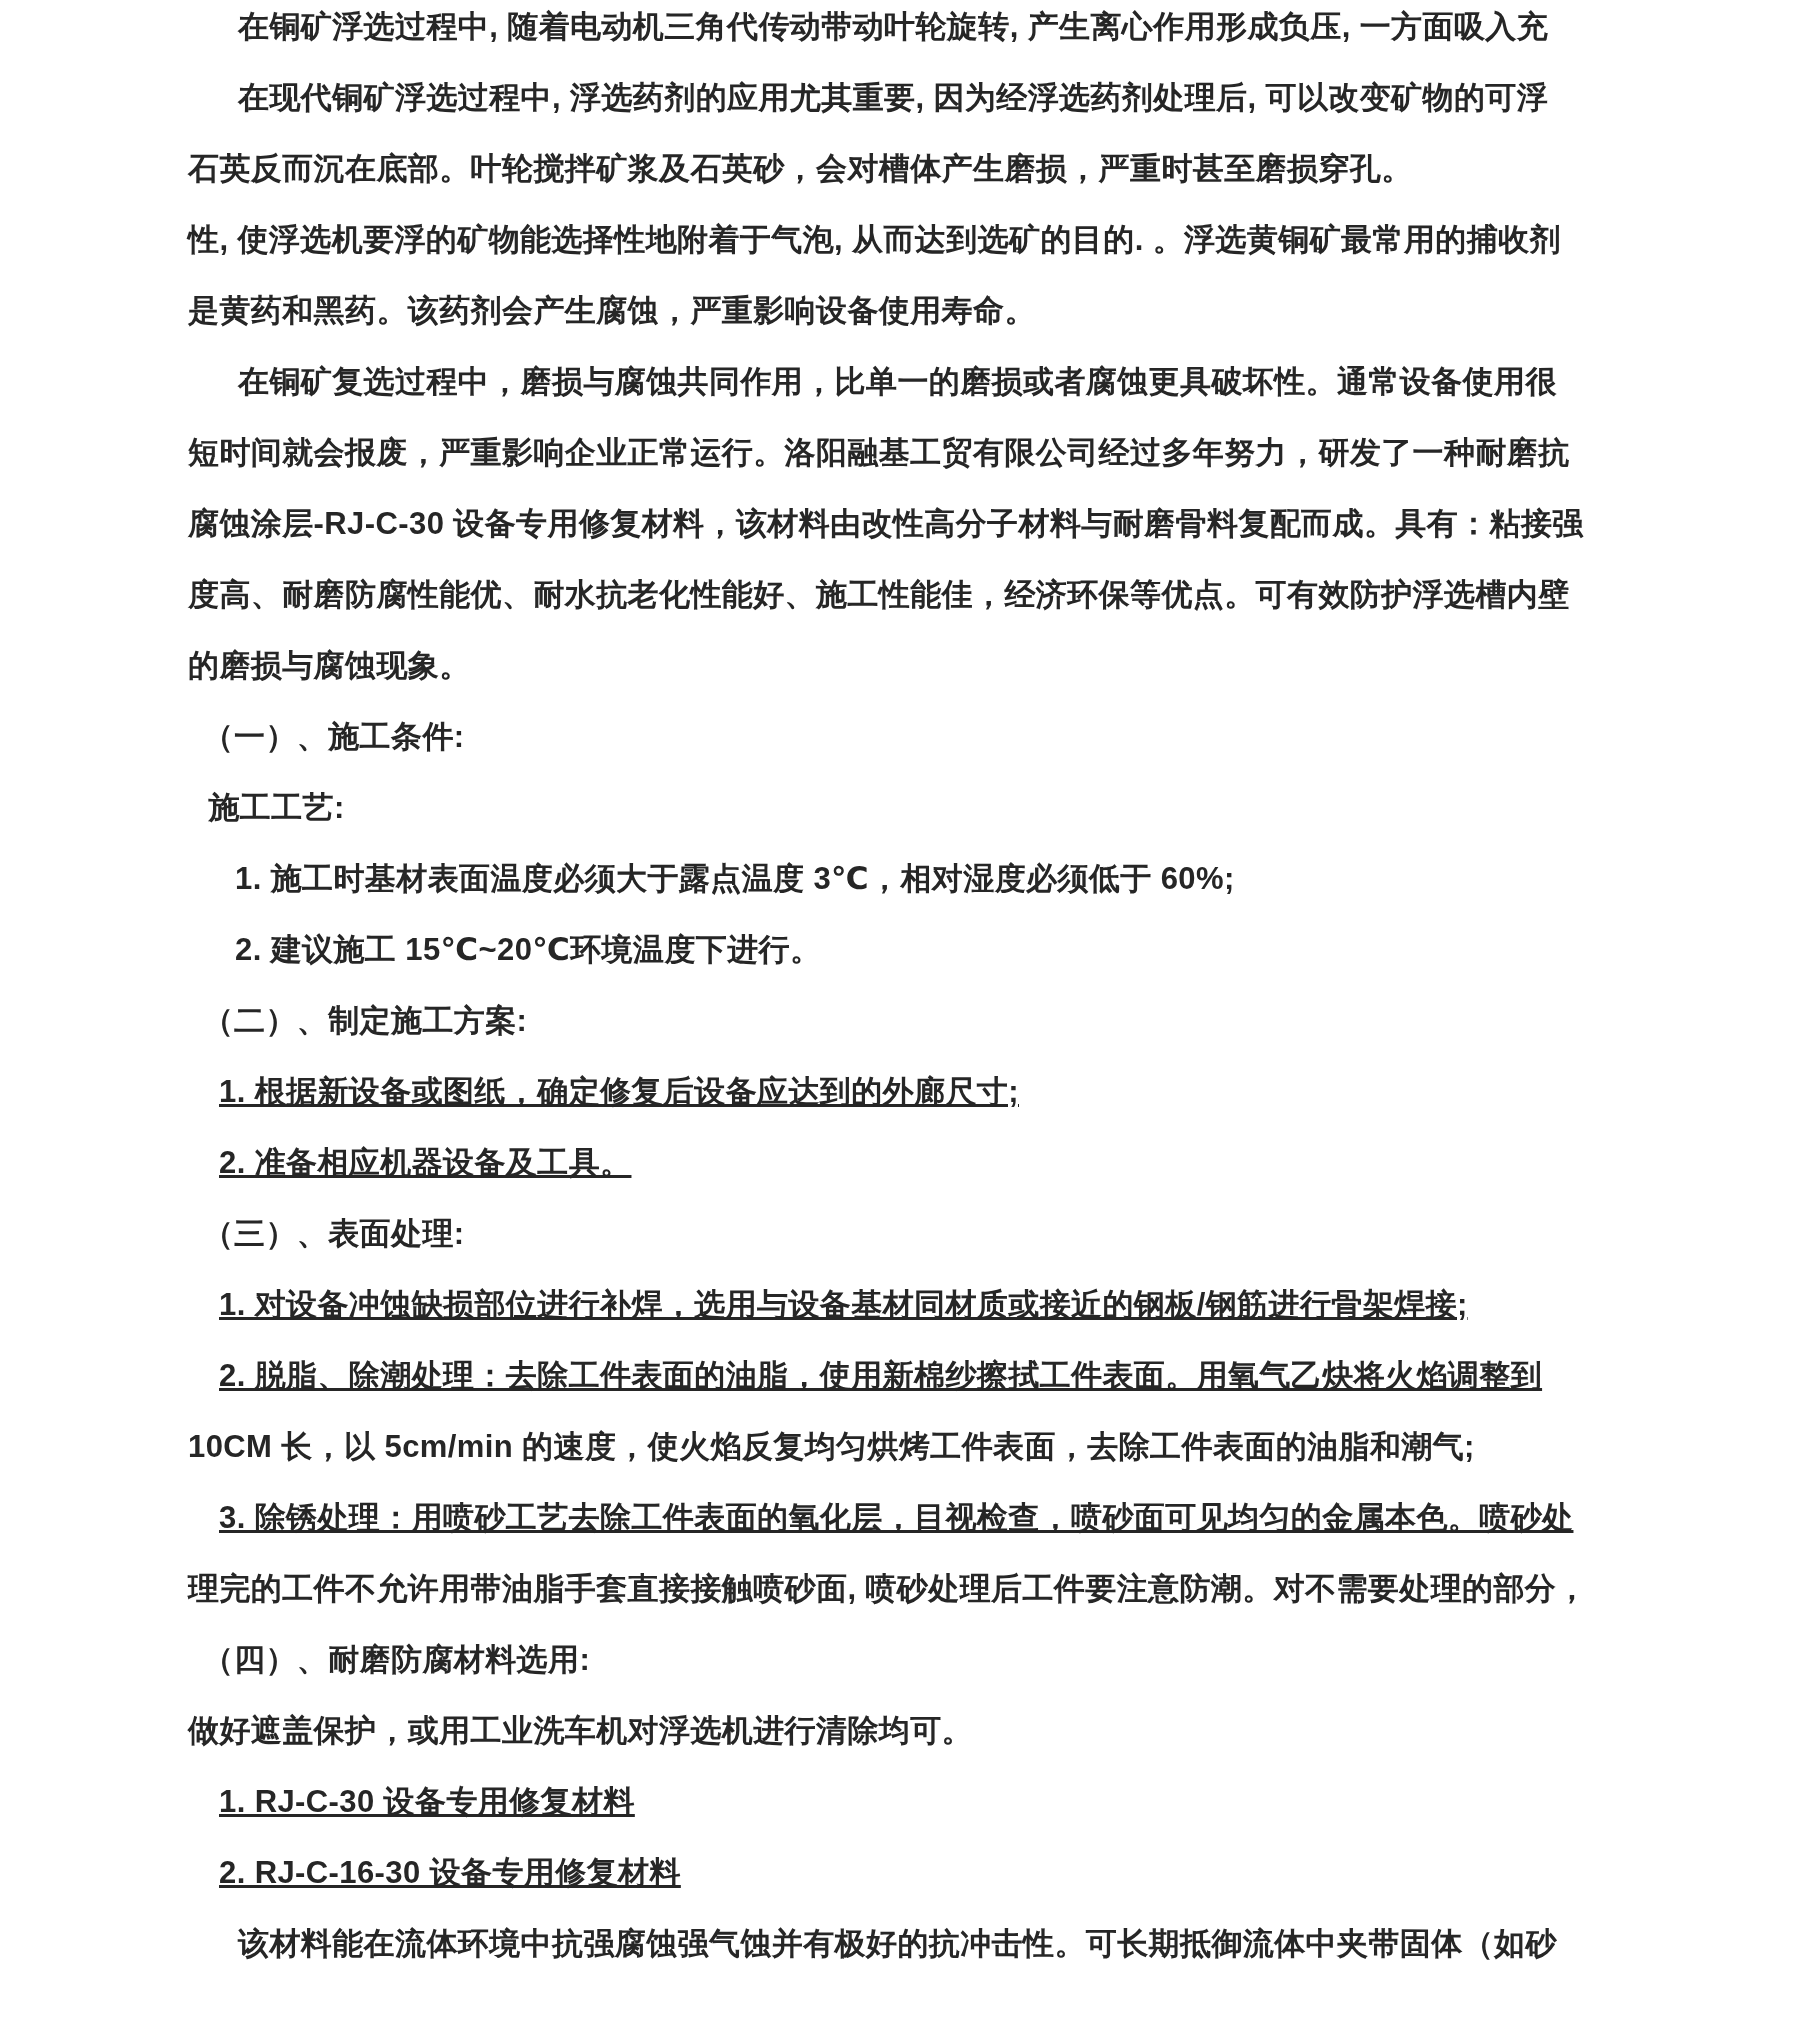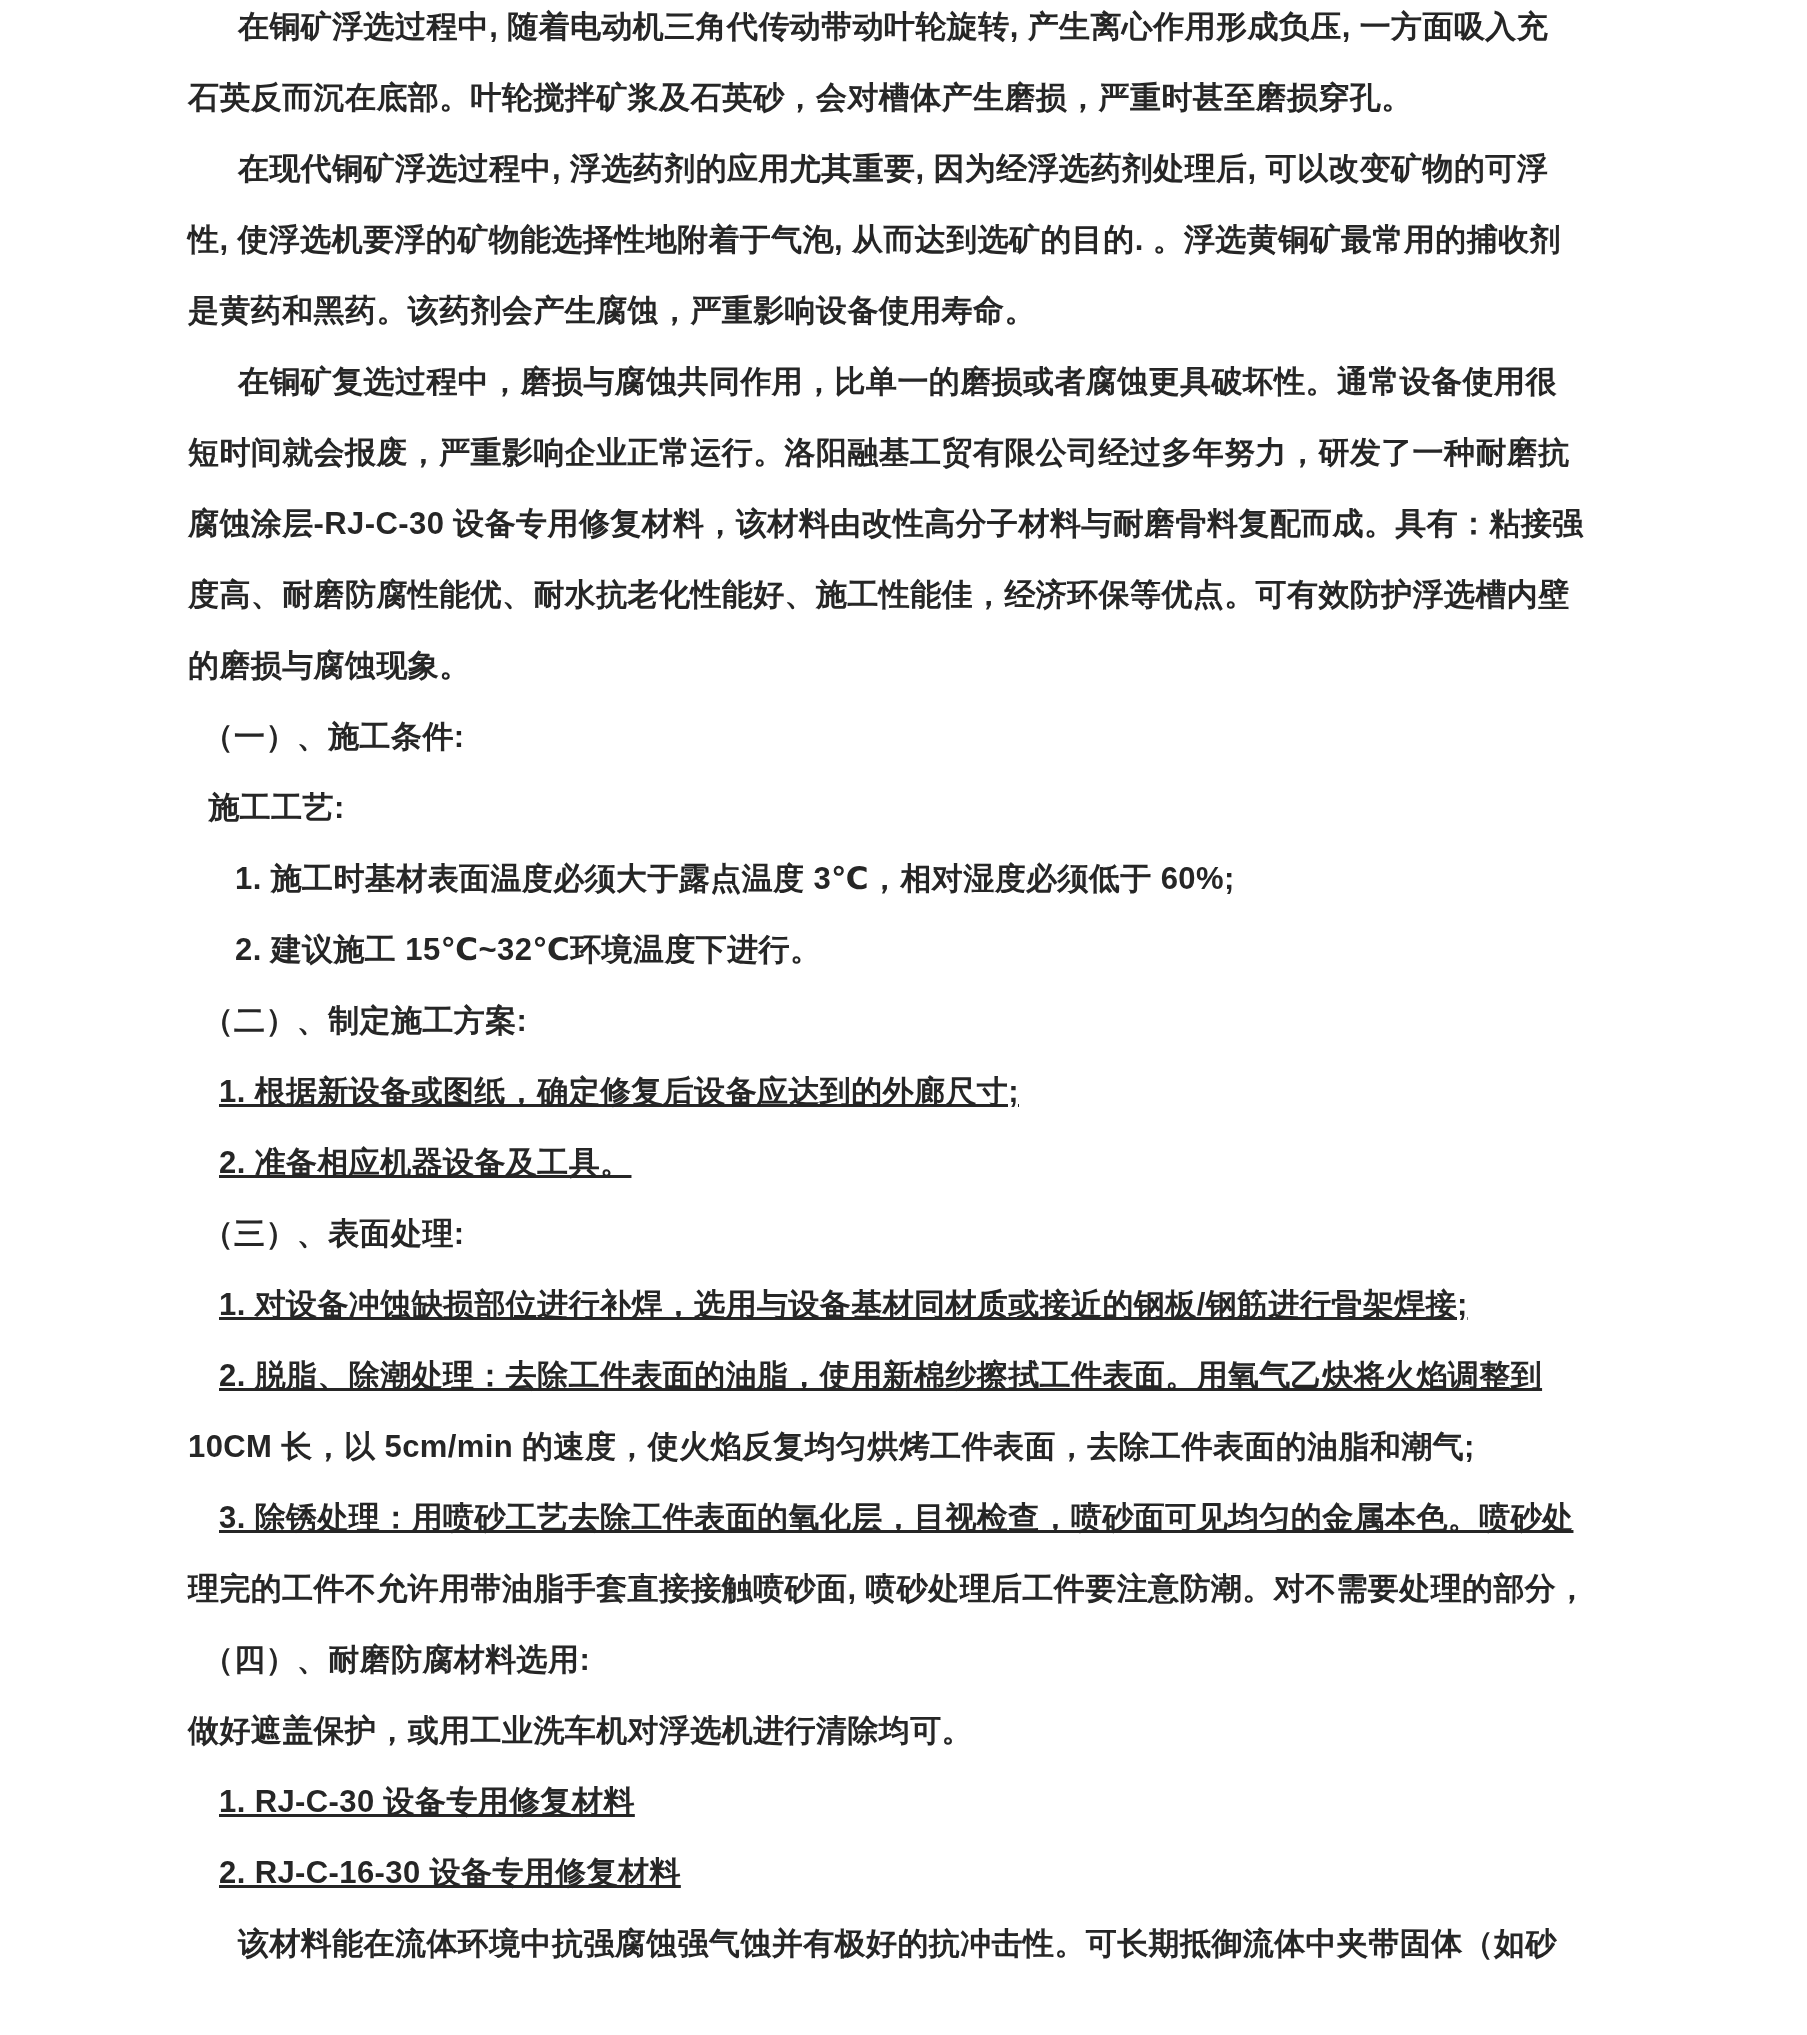--- a/index.html
+++ b/index.html
@@ -34,33 +34,33 @@
   .indent-sec  { padding-left: 14.6px; }  
   .indent-numA { padding-left: 47px; }  
   .indent-numB { padding-left: 31px; text-decoration: underline; }  
 </style>
 </head>
 <body>
 
 <div class="page">
   <div class="text-block">
       <div class="line indent-para">在铜矿浮选过程中, 随着电动机三角代传动带动叶轮旋转, 产生离心作用形成负压, 一方面吸入充</div>
+      <div class="line indent-para">在现代铜矿浮选过程中, 浮选药剂的应用尤其重要, 因为经浮选药剂处理后, 可以改变矿物的可浮</div>
       <div class="line indent-body">石英反而沉在底部。叶轮搅拌矿浆及石英砂，会对槽体产生磨损，严重时甚至磨损穿孔。</div>
-      <div class="line indent-para">在现代铜矿浮选过程中, 浮选药剂的应用尤其重要, 因为经浮选药剂处理后, 可以改变矿物的可浮</div>
       <div class="line indent-body">性, 使浮选机要浮的矿物能选择性地附着于气泡, 从而达到选矿的目的. 。浮选黄铜矿最常用的捕收剂</div>
       <div class="line indent-body">是黄药和黑药。该药剂会产生腐蚀，严重影响设备使用寿命。</div>
       <div class="line indent-para">在铜矿复选过程中，磨损与腐蚀共同作用，比单一的磨损或者腐蚀更具破坏性。通常设备使用很</div>
       <div class="line indent-body">短时间就会报废，严重影响企业正常运行。洛阳融基工贸有限公司经过多年努力，研发了一种耐磨抗</div>
       <div class="line indent-body">腐蚀涂层-RJ-C-30 设备专用修复材料，该材料由改性高分子材料与耐磨骨料复配而成。具有：粘接强</div>
       <div class="line indent-body">度高、耐磨防腐性能优、耐水抗老化性能好、施工性能佳，经济环保等优点。可有效防护浮选槽内壁</div>
       <div class="line indent-body">的磨损与腐蚀现象。</div>
       <div class="line indent-sec">（一）、施工条件:</div>
       <div class="line indent-h">施工工艺:</div>
       <div class="line indent-numA">1. 施工时基材表面温度必须大于露点温度 3℃，相对湿度必须低于 60%;</div>
-      <div class="line indent-numA">2. 建议施工 15℃~32℃环境温度下进行。</div>
+      <div class="line indent-numA">2. 建议施工 15℃~20℃环境温度下进行。</div>
       <div class="line indent-sec">（二）、制定施工方案:</div>
       <div class="line indent-numB">1. 根据新设备或图纸，确定修复后设备应达到的外廊尺寸;</div>
       <div class="line indent-numB">2. 准备相应机器设备及工具。</div>
       <div class="line indent-sec">（三）、表面处理:</div>
       <div class="line indent-numB">1.  对设备冲蚀缺损部位进行补焊，选用与设备基材同材质或接近的钢板/钢筋进行骨架焊接;</div>
       <div class="line indent-numB">2.  脱脂、除潮处理：去除工件表面的油脂，使用新棉纱擦拭工件表面。用氧气乙炔将火焰调整到</div>
       <div class="line indent-body">10CM 长，以 5cm/min 的速度，使火焰反复均匀烘烤工件表面，去除工件表面的油脂和潮气;</div>
       <div class="line indent-numB">3. 除锈处理：用喷砂工艺去除工件表面的氧化层，目视检查，喷砂面可见均匀的金属本色。喷砂处</div>
       <div class="line indent-body">理完的工件不允许用带油脂手套直接接触喷砂面, 喷砂处理后工件要注意防潮。对不需要处理的部分，</div>
       <div class="line indent-sec">（四）、耐磨防腐材料选用:</div>

